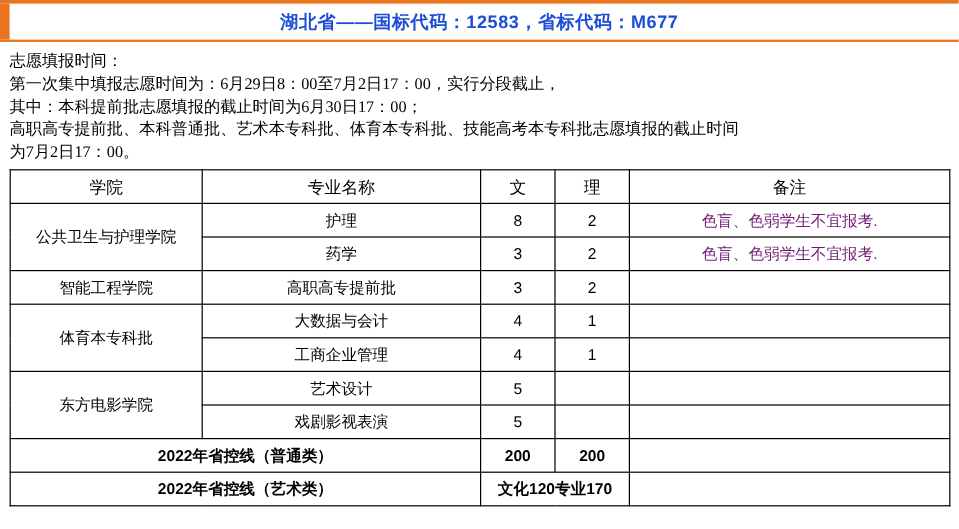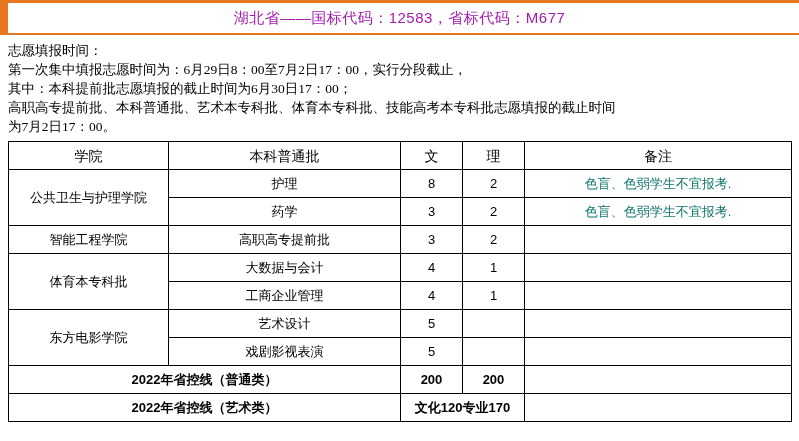--- a/index.html
+++ b/index.html
@@ -29,22 +29,22 @@
   }
   .header-accent {
     width: 8px;
     align-self: stretch;
     background: #E8761E;
   }
   .header-title {
     flex: 1;
     text-align: center;
     font-size: 15px;
-    font-weight: normal;
-    color: #a21caf;
+    font-weight: bold;
+    color: #1d4ed8;
     letter-spacing: 0.5px;
     padding-right: 8px;
   }
   .header-rule {
     height: 2px;
     background: #E8761E;
     margin: 0 0 4px 0;
   }
   
   .notice {
@@ -77,21 +77,21 @@
   }
   table.major-table th {
     font-weight: normal;
     font-size: 14px;
   }
   .col-college { width: 160px; }
   .col-major   { width: 232px; }
   .col-wen     { width: 62px; }
   .col-li      { width: 62px; }
   .col-remark  { width: 267px; }
-  .remark-text { color: #0f766e; }
+  .remark-text { color: #701a75; }
   .footer-row td {
     font-weight: bold;
   }
 </style>
 </head>
 <body>
 
 <div class="page">
 
   <div class="header-band">
@@ -113,21 +113,21 @@
       <colgroup>
         <col class="col-college">
         <col class="col-major">
         <col class="col-wen">
         <col class="col-li">
         <col class="col-remark">
       </colgroup>
       <thead>
         <tr>
           <th>学院</th>
-          <th>本科普通批</th>
+          <th>专业名称</th>
           <th>文</th>
           <th>理</th>
           <th>备注</th>
         </tr>
       </thead>
       <tbody>
         <tr>
           <td rowspan="2">公共卫生与护理学院</td>
           <td>护理</td>
           <td>8</td>

